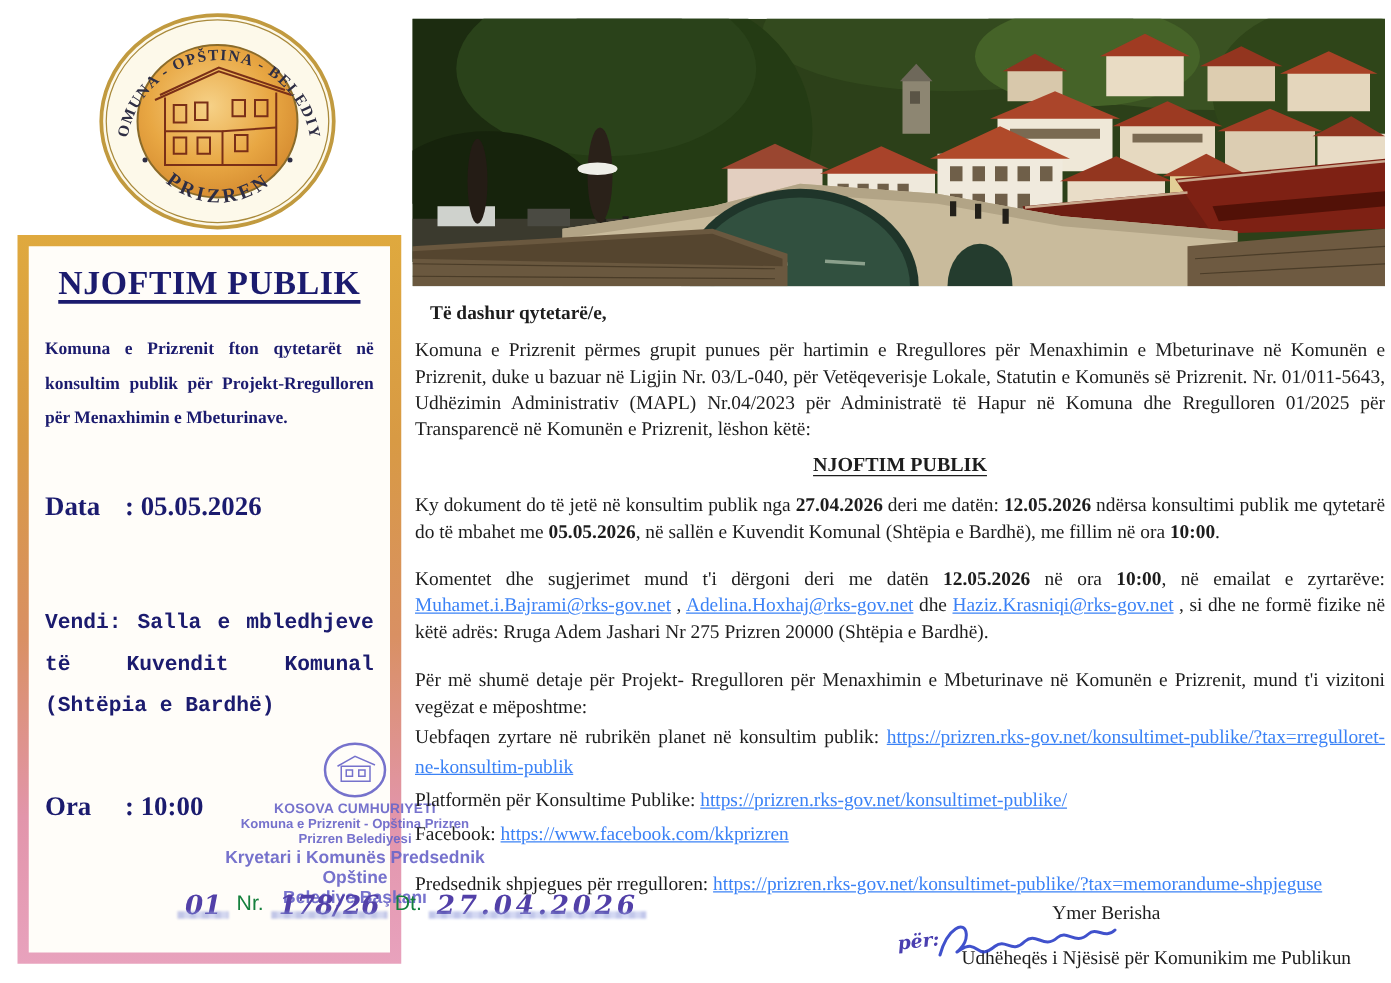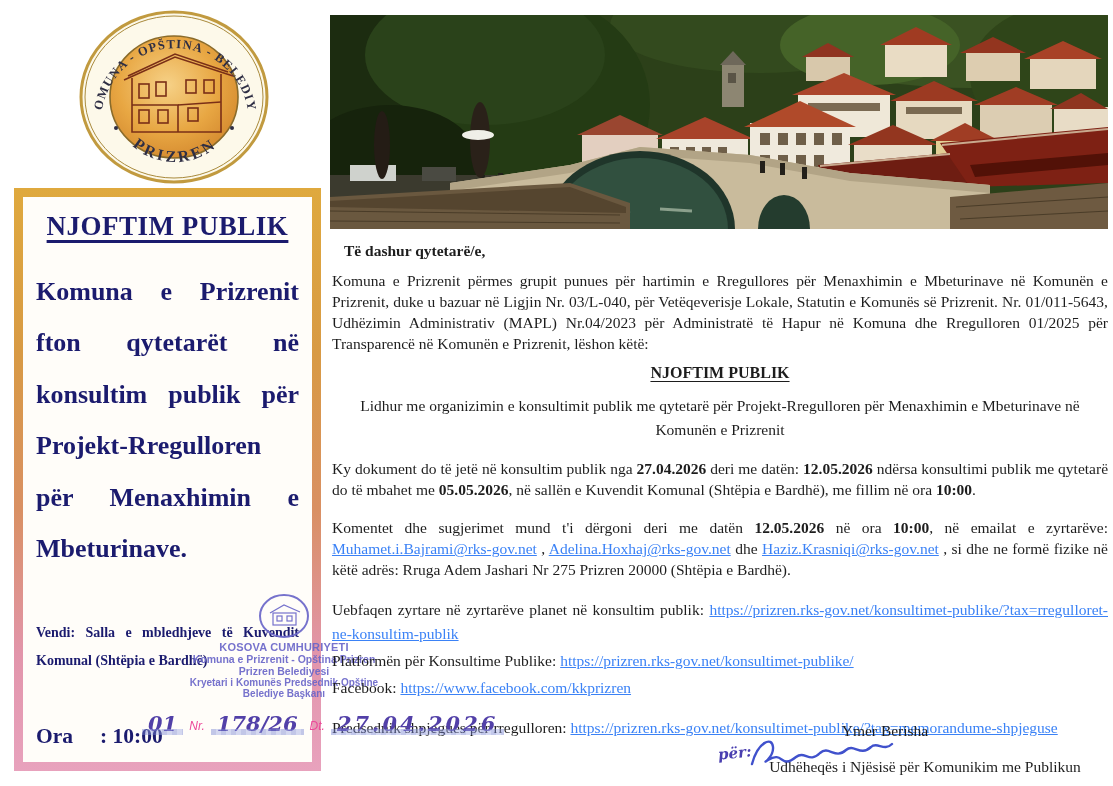--- a/index.html
+++ b/index.html
@@ -14,27 +14,27 @@
 
   
   .left-box{position:absolute;left:14px;top:188px;width:307px;height:583px;z-index:0;
             background:linear-gradient(180deg,#dfa93e 0%,#d89a44 28%,#d99063 55%,#e295ab 80%,#e8a2bd 100%);
             padding:9px;box-sizing:border-box;}
   .left-box-inner{background:#fffdf9;width:100%;height:100%;box-sizing:border-box;
             padding:12px 13px 0 13px;color:#1b1b6e;}
   .poster-title{font-size:27px;font-weight:bold;text-align:center;margin:2px 0 24px 0;
             letter-spacing:.5px;text-decoration:underline;text-decoration-thickness:3px;
             text-underline-offset:5px;color:#1b1b6e;}
-  .poster-intro{font-size:26px;font-weight:bold;text-align:justify;line-height:1.98;
+  .poster-intro{font-size:14px;font-weight:bold;text-align:justify;line-height:1.98;
             margin:0 0 44px 0;}
   .poster-kv{font-size:21.5px;font-weight:bold;margin:0;}
   .poster-kv .lbl{display:inline-block;width:64px;}
   .kv-data{margin-bottom:64px;}
-  .poster-venue{font-size:14px;font-weight:bold;text-align:justify;line-height:1.98;
-            margin:0 0 50px 0;}
+  .poster-venue{font-size:17px;font-weight:bold;text-align:justify;line-height:1.98;
+            margin:0 0 50px 0;font-family:Liberation Mono, monospace;}
 
   
   .right-col{position:absolute;left:332px;top:240px;width:776px;z-index:2;
             font-size:15.5px;line-height:1.36;color:#1d1d1d;}
   .salutation{font-weight:bold;margin:0 0 9px 12px;}
   .para{margin:0 0 0 0;text-align:justify;}
   .p1{margin-bottom:6px;}
   .notice-heading{font-size:16px;font-weight:bold;text-align:center;margin:8px 0 10px 0;
             text-decoration:underline;text-underline-offset:3px;}
   .p2{text-align:center;line-height:1.55;margin-bottom:16px;}
@@ -46,33 +46,33 @@
   .linkline{line-height:1.55;margin-bottom:3px;}
   .memo{margin-top:16px;}
 
   
   .stamp{position:absolute;left:158px;top:593px;width:252px;z-index:1;text-align:center;
          color:#6b67c9;font-family:"Liberation Sans", sans-serif;opacity:.92;}
   .stamp-emblem{display:block;margin:0 auto 2px auto;}
   .stamp-l{font-weight:bold;}
   .s1,.s2{font-size:11px;letter-spacing:.2px;}
   .s3,.s4{font-size:10.5px;}
-  .s5,.s6{font-size:10px;}
+  .s5,.s6{font-size:14px;}
 
   
   .hand-row{position:absolute;left:146px;top:711px;z-index:4;display:flex;align-items:flex-end;
             gap:10px;color:#5240a8;}
   .hand{font-family:"DejaVu Serif", serif;font-style:italic;font-weight:bold;
         font-size:21px;transform:rotate(-4deg);color:#5240a8;}
   .hand-wrap{position:relative;display:inline-block;padding:0 2px;}
   .hand-wrap::after{content:"";position:absolute;left:-4px;right:-4px;bottom:1px;height:6px;
         background:repeating-linear-gradient(90deg,rgba(120,132,210,.45) 0 5px,rgba(160,170,228,.45) 5px 10px);
         filter:blur(.7px);}
-  .stamp-print{font-family:"Liberation Sans", sans-serif;font-size:12px;color:#ec4899;
-        padding-bottom:3px;font-style:italic;}
+  .stamp-print{font-family:"Liberation Sans", sans-serif;font-size:17px;color:#15803d;
+        padding-bottom:3px;}
   .hand-date{letter-spacing:3px;}
 
   
   .sign-block{position:absolute;left:760px;top:722px;width:330px;z-index:2;
         font-size:15.5px;color:#1d1d1d;text-align:center;}
   .signer-name{margin-right:80px;}
   .signer-title{margin-top:18px;}
   .sig-overlay{position:absolute;left:-42px;top:12px;width:230px;height:42px;z-index:3;}
   .sig-prefix{position:absolute;left:0;top:10px;font-family:"DejaVu Serif", serif;
         font-style:italic;font-weight:bold;font-size:15px;color:#4a3fb0;transform:rotate(-6deg);}
@@ -256,20 +256,21 @@
         <line x1="626" y1="192" x2="778" y2="182"></line>
           <line x1="630" y1="204" x2="778" y2="196"></line>
       </g>
     </g>
   </svg>
 
   <div class="left-box">
     <div class="left-box-inner">
       <div class="poster-title">NJOFTIM PUBLIK</div>
       <p class="poster-intro">Komuna e Prizrenit fton qytetarët në konsultim publik për Projekt-Rregulloren për Menaxhimin e Mbeturinave.</p>
+      <p class="poster-kv kv-data"><span class="lbl">Data</span><span>:</span> <span>05.05.2026</span></p>
       <p class="poster-venue">Vendi: Salla e mbledhjeve të Kuvendit Komunal (Shtëpia e Bardhë)</p>
       <p class="poster-kv"><span class="lbl">Ora</span><span>:</span> <span>10:00</span></p>
     </div>
   </div>
 
   <div class="stamp">
     <svg class="stamp-emblem" width="52" height="46" viewBox="0 0 52 46">
       <ellipse cx="26" cy="23" rx="24" ry="21" fill="none" stroke="#6b67c9" stroke-width="2"></ellipse>
       <g stroke="#6b67c9" stroke-width="1.2" fill="none">
         <path d="M 12,20 L 26,12 L 42,19"></path>
@@ -290,24 +291,24 @@
     <span class="stamp-print">Nr.</span>
     <span class="hand-wrap"><span class="hand">178/26</span></span>
     <span class="stamp-print">Dt.</span>
     <span class="hand-wrap"><span class="hand hand-date">27.04.2026</span></span>
   </div>
 
   <div class="right-col">
     <p class="salutation">Të dashur qytetarë/e,</p>
     <p class="para p1">Komuna e Prizrenit përmes grupit punues për hartimin e Rregullores për Menaxhimin e Mbeturinave në Komunën e Prizrenit, duke u bazuar në Ligjin Nr. 03/L-040, për Vetëqeverisje Lokale, Statutin e Komunës së Prizrenit. Nr. 01/011-5643, Udhëzimin Administrativ (MAPL) Nr.04/2023 për Administratë të Hapur në Komuna dhe Rregulloren 01/2025 për Transparencë në Komunën e Prizrenit, lëshon këtë:</p>
     <div class="notice-heading">NJOFTIM PUBLIK</div>
-    <p class="para p2">Lidhur me organizimin e konsultimit publik me qytetarë për Projekt-Rregulloren për Menaxhimin e Mbeturinave në Komunën e Prizrenit</p>
     <p class="para p3"><span>Ky dokument do të jetë në konsultim publik nga </span><span class="bold">27.04.2026</span><span> deri me datën: </span><span class="bold">12.05.2026</span><span> ndërsa konsultimi publik me qytetarë do të mbahet me </span><span class="bold">05.05.2026</span><span>, në sallën e Kuvendit Komunal (Shtëpia e Bardhë), me fillim në ora </span><span class="bold">10:00</span><span>.</span></p>
     <p class="para p4"><span>Komentet dhe sugjerimet mund t'i dërgoni deri me datën </span><span class="bold">12.05.2026</span><span> në ora </span><span class="bold">10:00</span><span>, në emailat e zyrtarëve: </span><a class="link">Muhamet.i.Bajrami@rks-gov.net</a><span> , </span><a class="link">Adelina.Hoxhaj@rks-gov.net</a><span> dhe </span><a class="link">Haziz.Krasniqi@rks-gov.net</a><span> , si dhe ne formë fizike në këtë adrës: Rruga Adem Jashari Nr 275 Prizren 20000 (Shtëpia e Bardhë).</span></p>
-    <p class="para linkline"><span>Uebfaqen zyrtare në zyrtarëve planet në konsultim publik: </span><a class="link">https://prizren.rks-gov.net/konsultimet-publike/?tax=rregulloret-ne-konsultim-publik</a></p>
+    <p class="para p5">Për më shumë detaje për Projekt- Rregulloren për Menaxhimin e Mbeturinave në Komunën e Prizrenit, mund t'i vizitoni vegëzat e mëposhtme:</p>
+    <p class="para linkline"><span>Uebfaqen zyrtare në rubrikën planet në konsultim publik: </span><a class="link">https://prizren.rks-gov.net/konsultimet-publike/?tax=rregulloret-ne-konsultim-publik</a></p>
     <p class="para linkline"><span>Platformën për Konsultime Publike: </span><a class="link">https://prizren.rks-gov.net/konsultimet-publike/</a></p>
     <p class="para linkline"><span>Facebook: </span><a class="link">https://www.facebook.com/kkprizren</a></p>
     <p class="para linkline memo"><span>Predsednik shpjegues për rregulloren: </span><a class="link">https://prizren.rks-gov.net/konsultimet-publike/?tax=memorandume-shpjeguse</a></p>
   </div>
 
   <div class="sign-block">
     <div class="signer-name">Ymer Berisha</div>
     <div class="sig-overlay">
       <span class="sig-prefix">për:</span>
       <svg class="sig-svg" width="150" height="40" viewBox="0 0 150 40">

